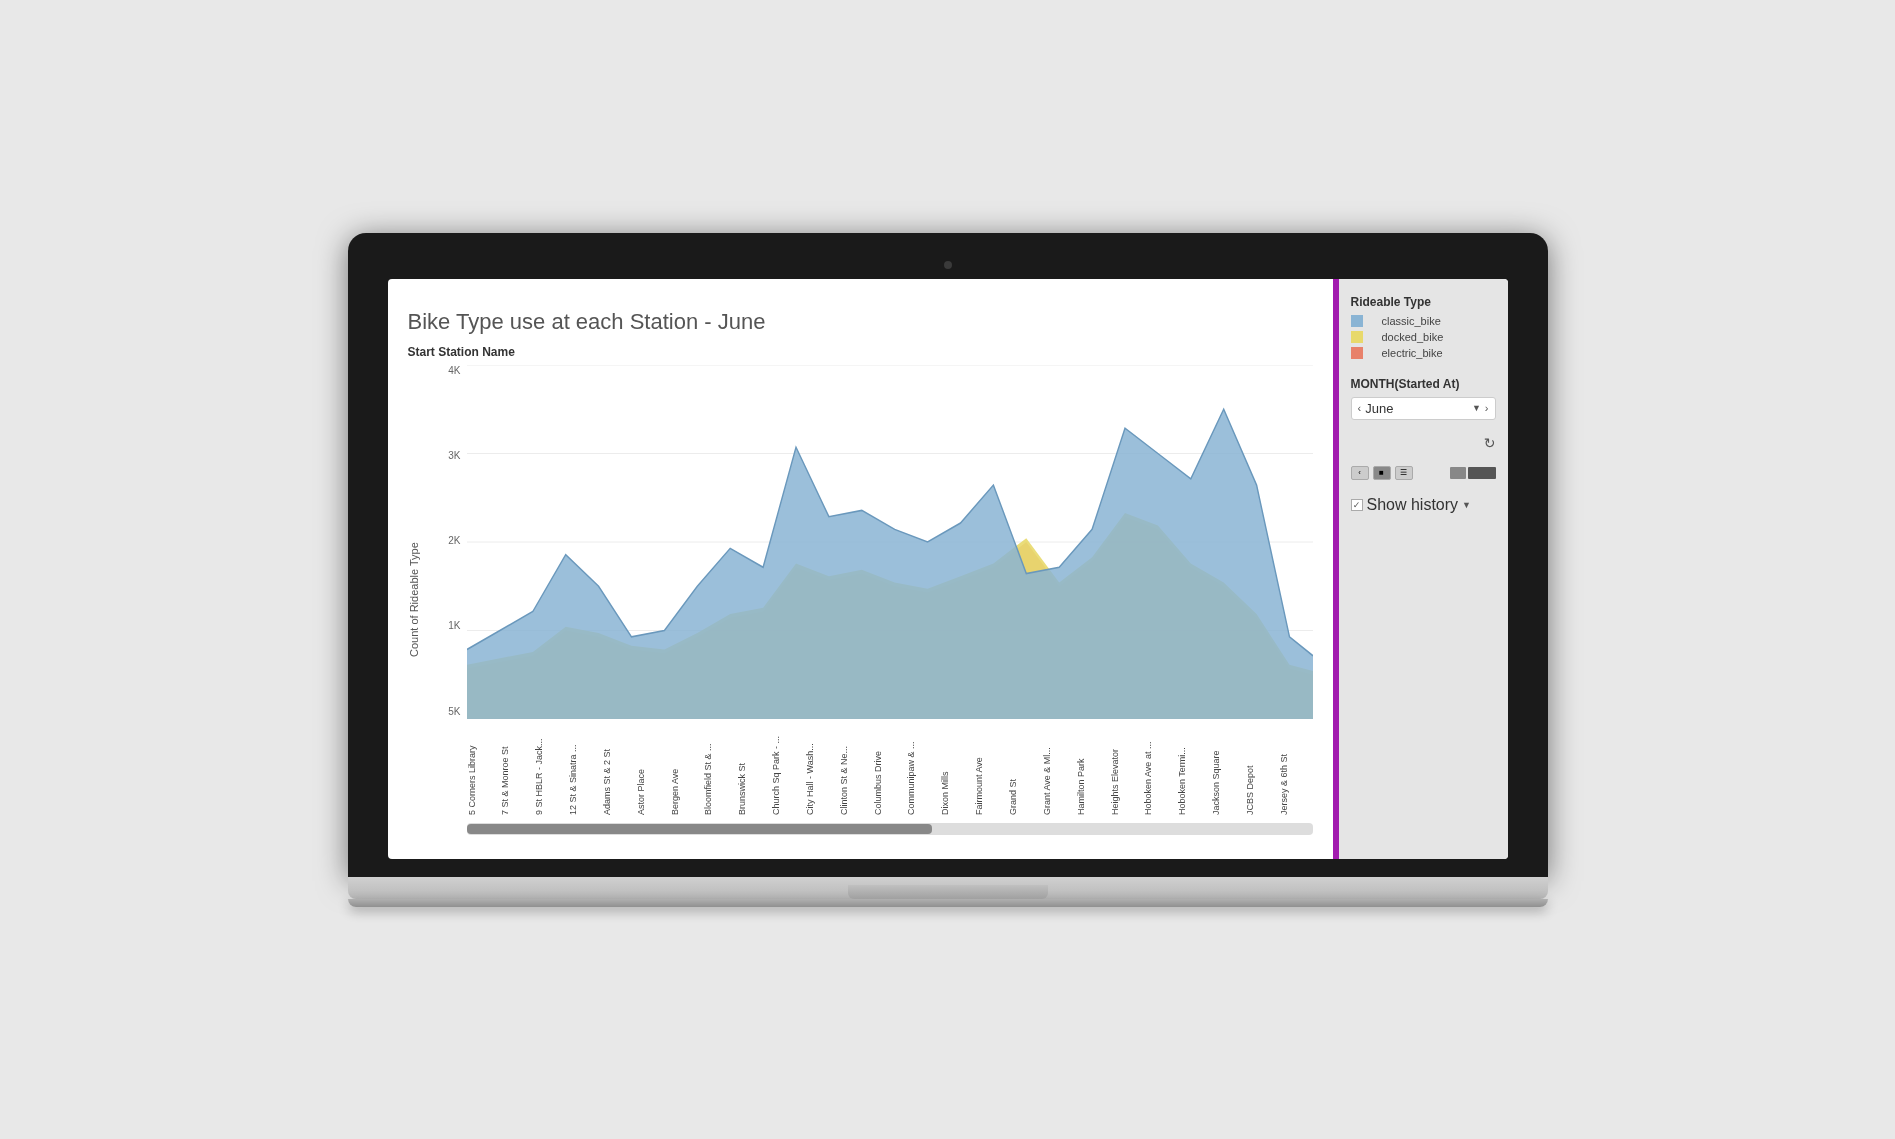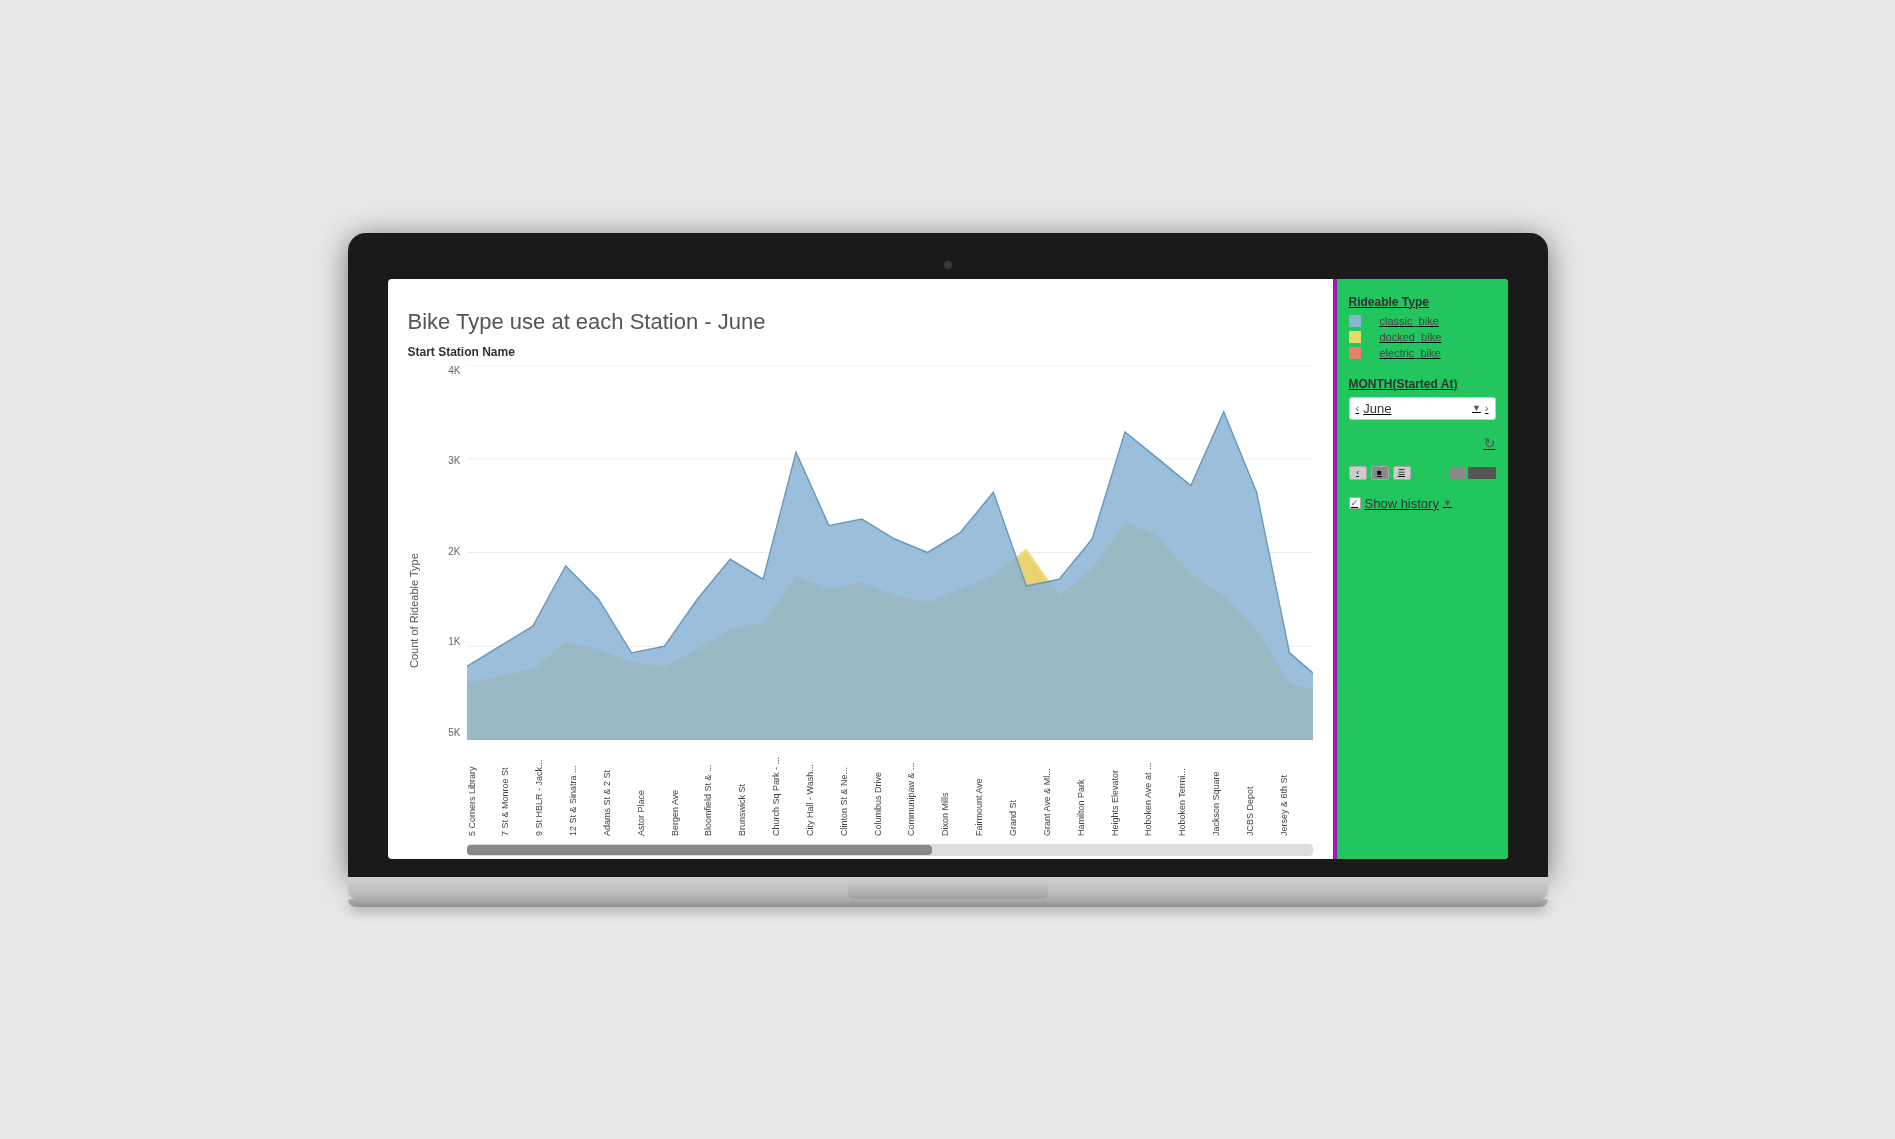--- a/index.html
+++ b/index.html
@@ -36,21 +36,21 @@
       background: #ffffff;
       border-radius: 4px;
       width: 100%;
       height: 580px;
       display: flex;
       overflow: hidden;
     }
 
     .main-content {
       flex: 1;
-      padding: 30px 20px 3px 20px;
+      padding: 30px 20px 24px 20px;
       display: flex;
       flex-direction: column;
     }
 
     .chart-title {
       font-size: 22px;
       color: #555;
       font-weight: 300;
       margin-bottom: 10px;
     }
@@ -151,27 +151,26 @@
       top: 1px;
       width: 55%;
       height: 10px;
       background: #888;
       border-radius: 4px;
     }
 
     
     .sidebar {
       width: 175px;
-      background: #22c55e;
-      border-left: 4px solid #a21caf;
+      background: #e5e5e5;
+      border-left: 6px solid #a21caf;
       padding: 16px 12px;
       display: flex;
       flex-direction: column;
       gap: 14px;
-      text-decoration: underline;
     }
 
     .sidebar-section-title {
       font-size: 12px;
       font-weight: bold;
       color: #333;
       margin-bottom: 6px;
     }
 
     .legend-item {
@@ -268,21 +267,21 @@
       border: 1px solid #aaa;
       background: white;
       display: flex;
       align-items: center;
       justify-content: center;
       font-size: 9px;
       color: #555;
     }
 
     .show-history-label {
-      font-size: 13px;
+      font-size: 16px;
       color: #333;
     }
 
     .show-history-caret {
       font-size: 9px;
       color: #555;
     }
 
     .refresh-icon {
       font-size: 14px;

